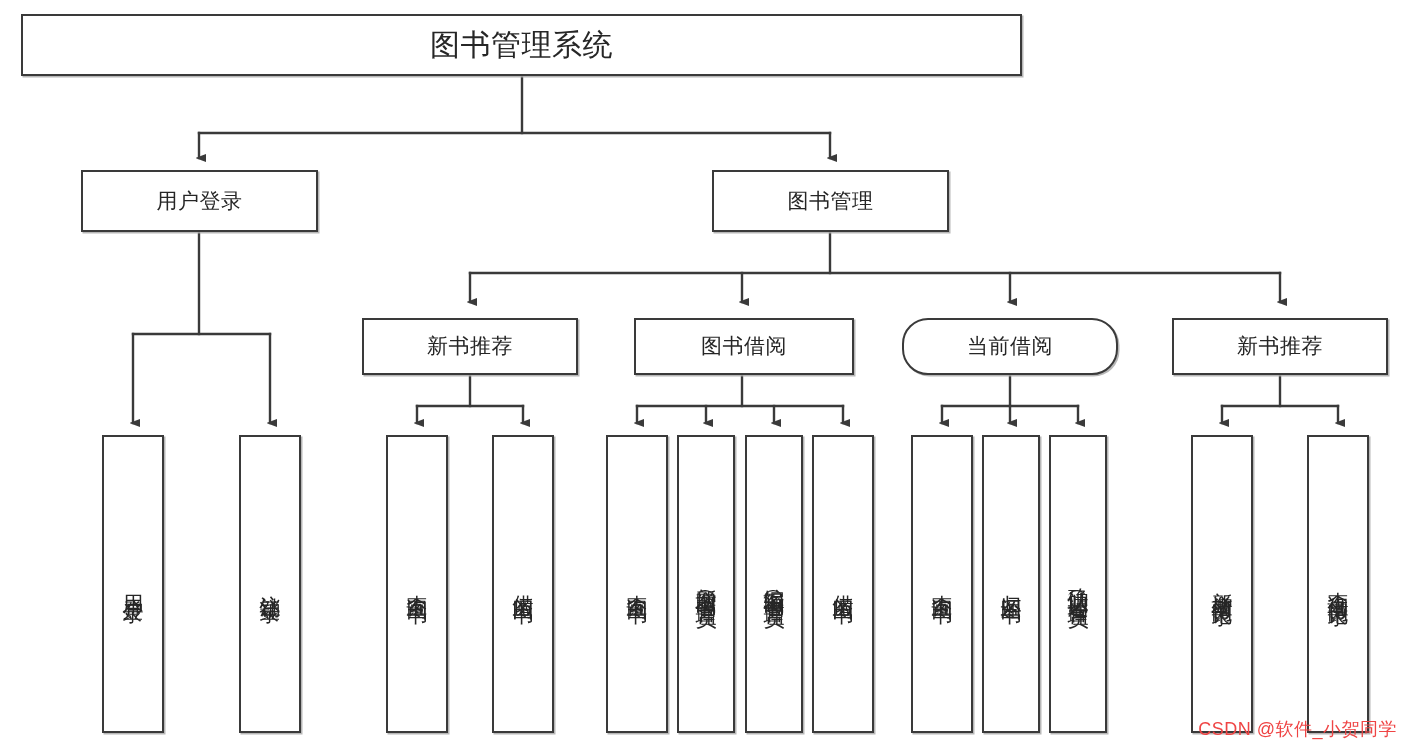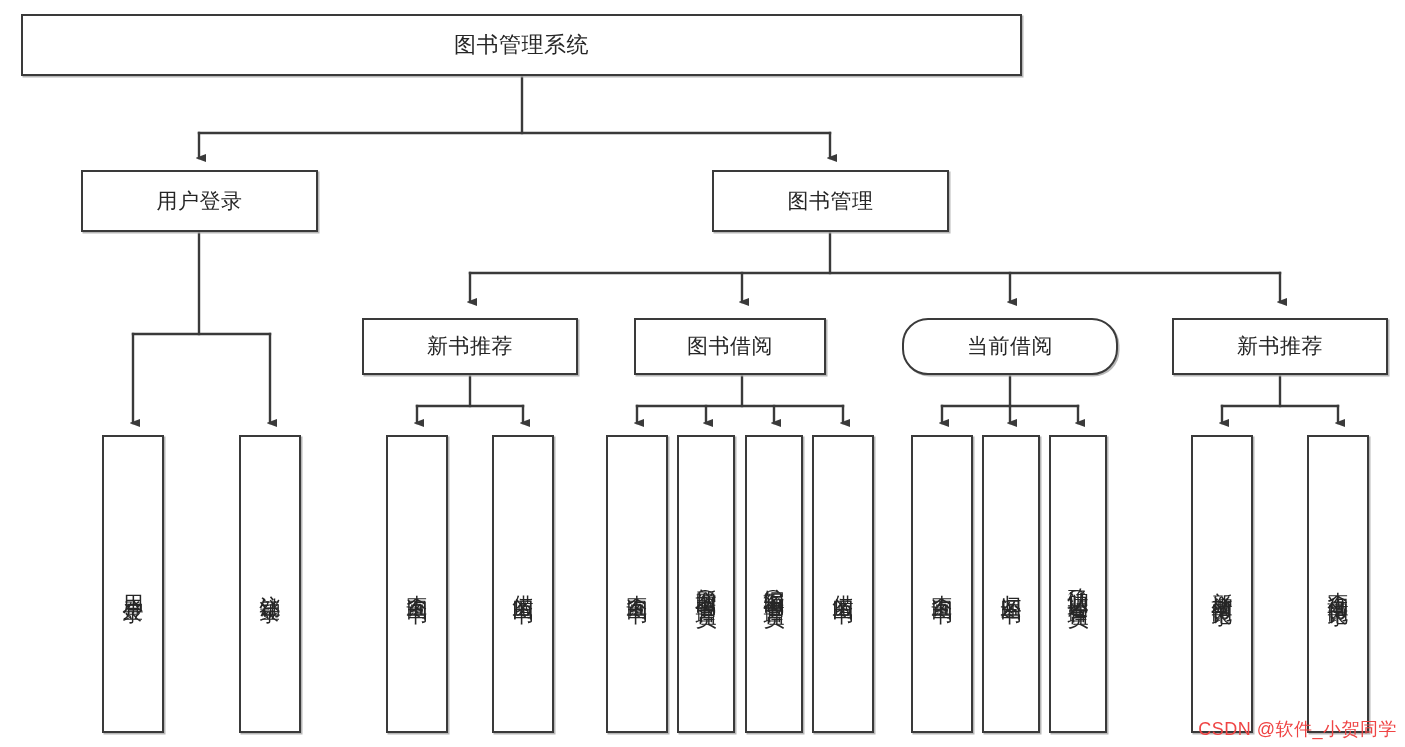--- a/index.html
+++ b/index.html
@@ -49,21 +49,21 @@
     padding: 6px 0;
   }
   .node.vertical .node-label {
     writing-mode: vertical-rl;
     text-orientation: upright;
     white-space: normal;
     letter-spacing: 3px;
     font-size: 21px;
     max-height: 100%;
   }
-  .root .node-label { font-size: 22px; }
+  .root .node-label { font-size: 30px; }
   .watermark {
     position: absolute;
     right: 8px;
     bottom: 6px;
     font-size: 18px;
     color: #ef4444;
     letter-spacing: 0.5px;
     white-space: nowrap;
     user-select: none;
   }
@@ -130,21 +130,21 @@
   <div class="node" style="left:81px; top:170px; width:237px; height:62px;">
     <span class="node-label">用户登录</span>
   </div>
   <div class="node" style="left:362px; top:318px; width:216px; height:57px;">
     <span class="node-label">新书推荐</span>
   </div>
 
   <div class="node" style="left:712px; top:170px; width:237px; height:62px;">
     <span class="node-label">图书管理</span>
   </div>
-  <div class="node" style="left:634px; top:318px; width:192px; height:57px;">
+  <div class="node" style="left:634px; top:318px; width:220px; height:57px;">
     <span class="node-label">图书借阅</span>
   </div>
   <div class="node" style="left:902px; top:318px; width:216px; height:57px;border-radius:26px;">
     <span class="node-label">当前借阅</span>
   </div>
   <div class="node" style="left:1172px; top:318px; width:216px; height:57px;">
     <span class="node-label">新书推荐</span>
   </div>
 
   <div class="node vertical" style="left:102px; top:435px; width:62px; height:298px;">

